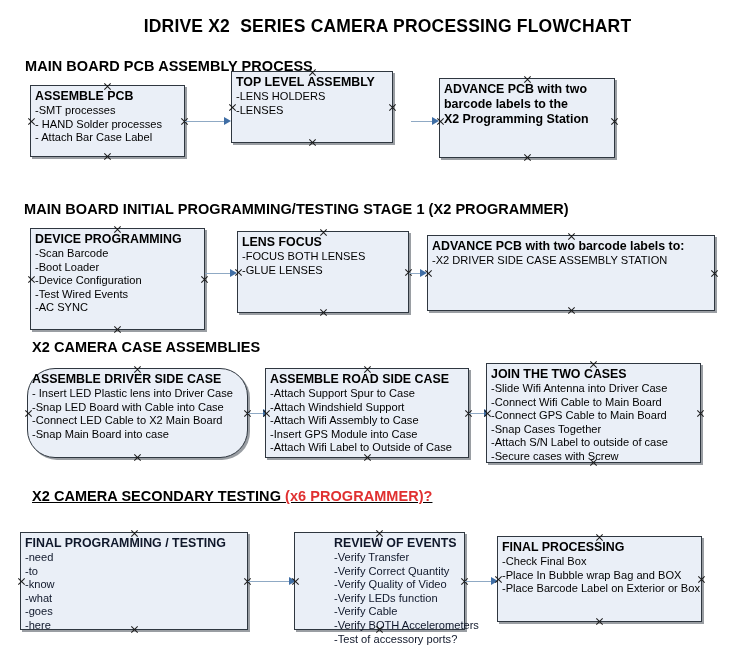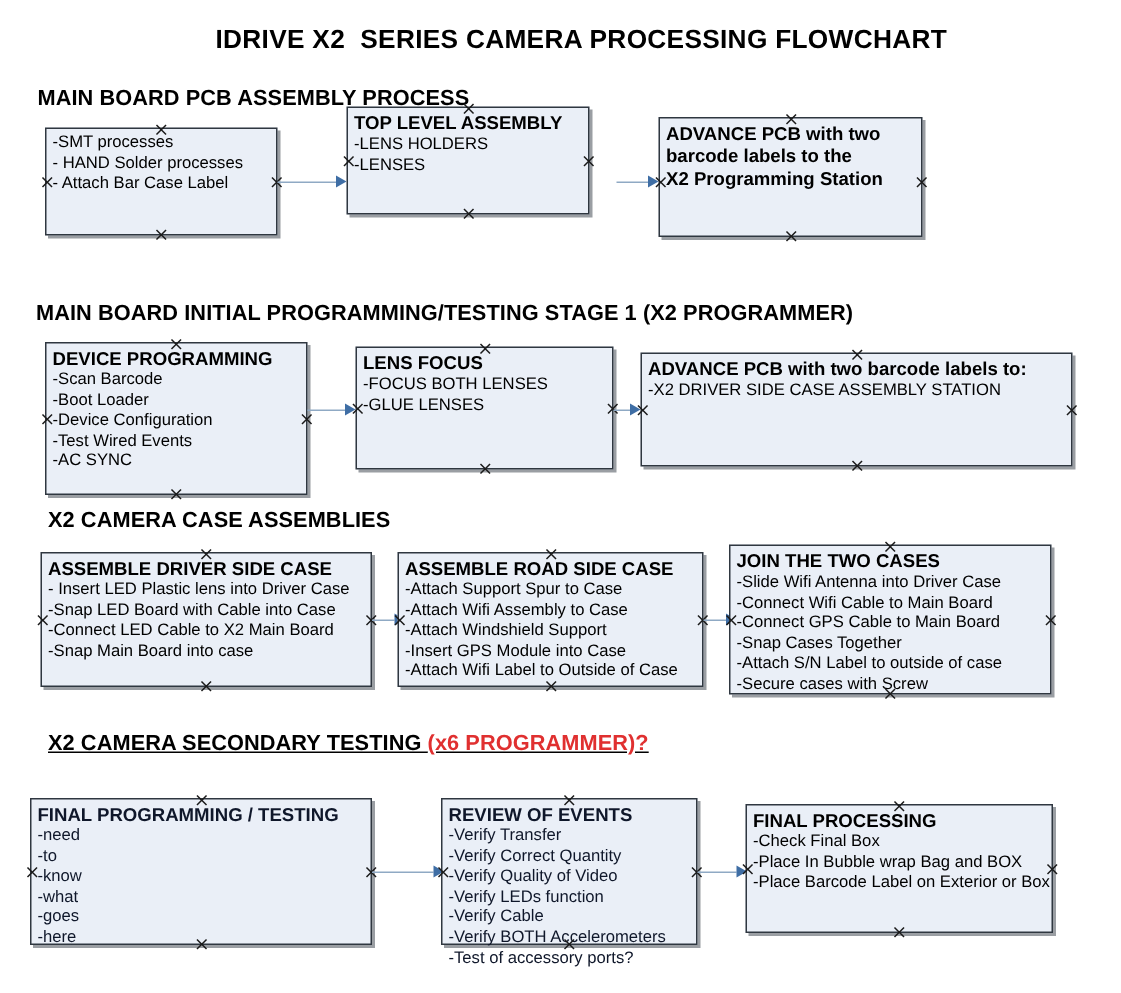--- a/index.html
+++ b/index.html
@@ -121,20 +121,21 @@
 <div id="canvas">
 
   <div class="doc-title">IDRIVE X2  SERIES CAMERA PROCESSING FLOWCHART</div>
 
   <div class="section-title" style="left:25px; top:58px;">
     <span>MAIN BOARD PCB ASSEMBLY PROCESS</span>
   </div>
 
   <div class="pbox" style="left:30px; top:85px; width:155px; height:72px;">
     <div class="inner">
+      <div class="bhead">ASSEMBLE PCB</div>
       <div class="bline">-SMT processes</div>
       <div class="bline">- HAND Solder processes</div>
       <div class="bline">- Attach Bar Case Label</div>
     </div>
     <div class="handle" style="left:50%; top:0;"></div>
     <div class="handle" style="left:50%; top:100%;"></div>
     <div class="handle" style="left:0; top:50%;"></div>
     <div class="handle" style="left:100%; top:50%;"></div>
   </div>
 
@@ -221,21 +222,21 @@
     <div class="handle" style="left:50%; top:0;"></div>
     <div class="handle" style="left:50%; top:100%;"></div>
     <div class="handle" style="left:0; top:50%;"></div>
     <div class="handle" style="left:100%; top:50%;"></div>
   </div>
 
   <div class="section-title" style="left:32px; top:339px;">
     <span>X2 CAMERA CASE ASSEMBLIES</span>
   </div>
 
-  <div class="pbox" style="left:27px; top:368px; width:221px; height:90px;">
+  <div class="pbox" style="left:27px; top:368px; width:221px; height:90px;border-radius:28px;">
     <div class="inner">
       <div class="bhead">ASSEMBLE DRIVER SIDE CASE</div>
       <div class="bline">- Insert LED Plastic lens into Driver Case</div>
       <div class="bline">-Snap LED Board with Cable into Case</div>
       <div class="bline">-Connect LED Cable to X2 Main Board</div>
       <div class="bline">-Snap Main Board into case</div>
     </div>
     <div class="handle" style="left:50%; top:0;"></div>
     <div class="handle" style="left:50%; top:100%;"></div>
     <div class="handle" style="left:0; top:50%;"></div>
@@ -244,22 +245,22 @@
 
   <div class="conn" style="left:248px; top:413px; width:22px;">
     <div class="shaft" style="width:15px;"></div>
     <div class="head" style="left:15px;"></div>
   </div>
 
   <div class="pbox" style="left:265px; top:368px; width:204px; height:90px;">
     <div class="inner">
       <div class="bhead">ASSEMBLE ROAD SIDE CASE</div>
       <div class="bline">-Attach Support Spur to Case</div>
+      <div class="bline">-Attach Windshield Support</div>
       <div class="bline">-Attach Wifi Assembly to Case</div>
-      <div class="bline">-Attach Windshield Support</div>
       <div class="bline">-Insert GPS Module into Case</div>
       <div class="bline">-Attach Wifi Label to Outside of Case</div>
     </div>
     <div class="handle" style="left:50%; top:0;"></div>
     <div class="handle" style="left:50%; top:100%;"></div>
     <div class="handle" style="left:0; top:50%;"></div>
     <div class="handle" style="left:100%; top:50%;"></div>
   </div>
 
   <div class="conn" style="left:469px; top:413px; width:22px;">
@@ -301,21 +302,21 @@
     <div class="handle" style="left:50%; top:100%;"></div>
     <div class="handle" style="left:0; top:50%;"></div>
     <div class="handle" style="left:100%; top:50%;"></div>
   </div>
 
   <div class="conn" style="left:248px; top:581px; width:48px;">
     <div class="shaft" style="width:41px;"></div>
     <div class="head" style="left:41px;"></div>
   </div>
 
-  <div class="pbox red" style="left:294px; top:532px; width:171px; height:98px;">
+  <div class="pbox red" style="left:294px; top:532px; width:171px; height:98px;padding-left:35px;">
     <div class="inner">
       <div class="bhead">REVIEW OF EVENTS</div>
       <div class="bline">-Verify Transfer</div>
       <div class="bline">-Verify Correct Quantity</div>
       <div class="bline">-Verify Quality of Video</div>
       <div class="bline">-Verify LEDs function</div>
       <div class="bline">-Verify Cable</div>
       <div class="bline">-Verify BOTH Accelerometers</div>
       <div class="bline">-Test of accessory ports?</div>
     </div>

